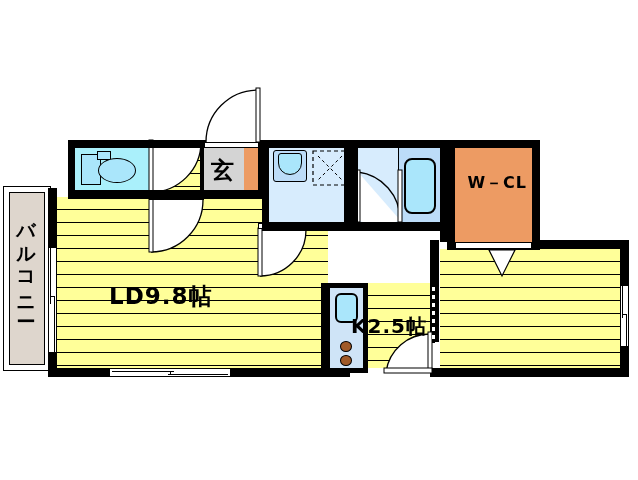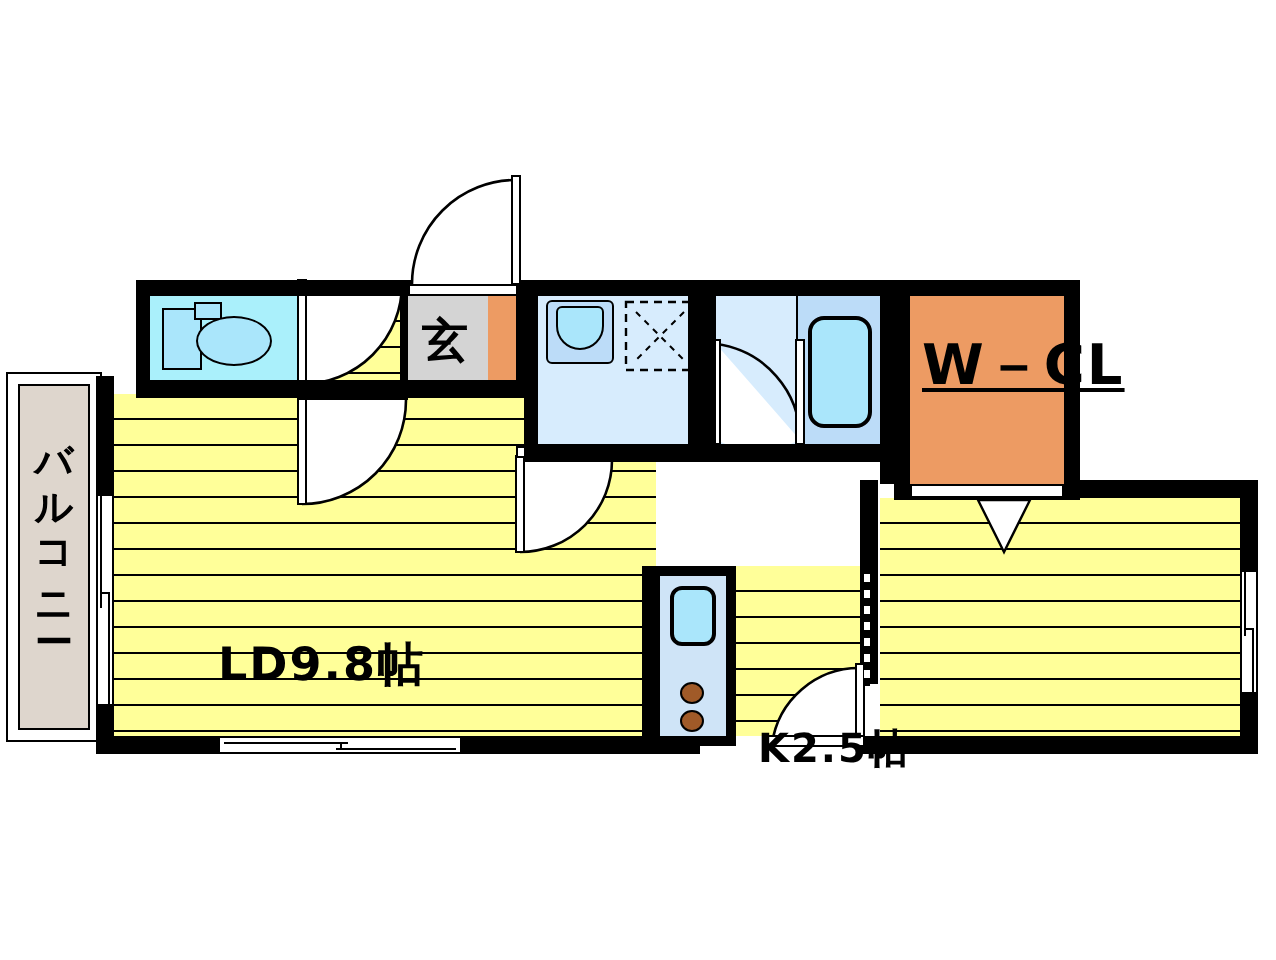--- a/index.html
+++ b/index.html
@@ -30,24 +30,24 @@
         #ffff99 0px, #ffff99 12px,
         #000000 12px, #000000 13px);
   }
 
   .outline{border:1px solid #000;}
   .outline2{border:2px solid #000;}
 
   
   .label{position:absolute;color:#000;font-weight:bold;white-space:nowrap;
          letter-spacing:1px;}
-  .label-ld{font-size:23px;margin-top:36px;}
+  .label-ld{font-size:23px;}
   .label-k{font-size:20px;}
   .label-room{font-size:20px;}
-  .label-wcl{font-size:28px;line-height:22px;text-align:center;text-decoration:underline;}
+  .label-wcl{font-size:16px;line-height:22px;text-align:right;}
   .label-entry{font-size:23px;}
   .label-balcony{font-size:19px;writing-mode:vertical-rl;text-orientation:upright;
                  letter-spacing:4px;line-height:22px;}
 
   .svgbox{position:absolute;overflow:visible;}
   svg{display:block;overflow:visible;}
 </style>
 </head>
 <body>
 
@@ -205,15 +205,15 @@
   <div class="abs outline" style="left:340px;top:341px;width:12px;height:11px;border-radius:50%;background:#a05a28;"></div>
   <div class="abs outline" style="left:340px;top:355px;width:12px;height:11px;border-radius:50%;background:#a05a28;"></div>
 
   <div class="abs wall" style="left:148px;top:140px;width:56px;height:8px;"></div>
   <div class="abs wall" style="left:344px;top:140px;width:14px;height:90px;"></div>
   <div class="abs wall" style="left:440px;top:140px;width:12px;height:102px;"></div>
   <div class="abs wall" style="left:262px;top:222px;width:186px;height:9px;"></div>
   <div class="abs wall" style="left:68px;top:190px;width:194px;height:9px;"></div>
 
   <div class="label label-ld" style="left:109px;top:281px;">LD9.8帖</div>
-  <div class="label label-k" style="left:379px;top:313px;margin-top:48px;">K2.5帖</div>
+  <div class="label label-k" style="left:351px;top:313px;">K2.5帖</div>
 
 </div>
 
 </body></html>

